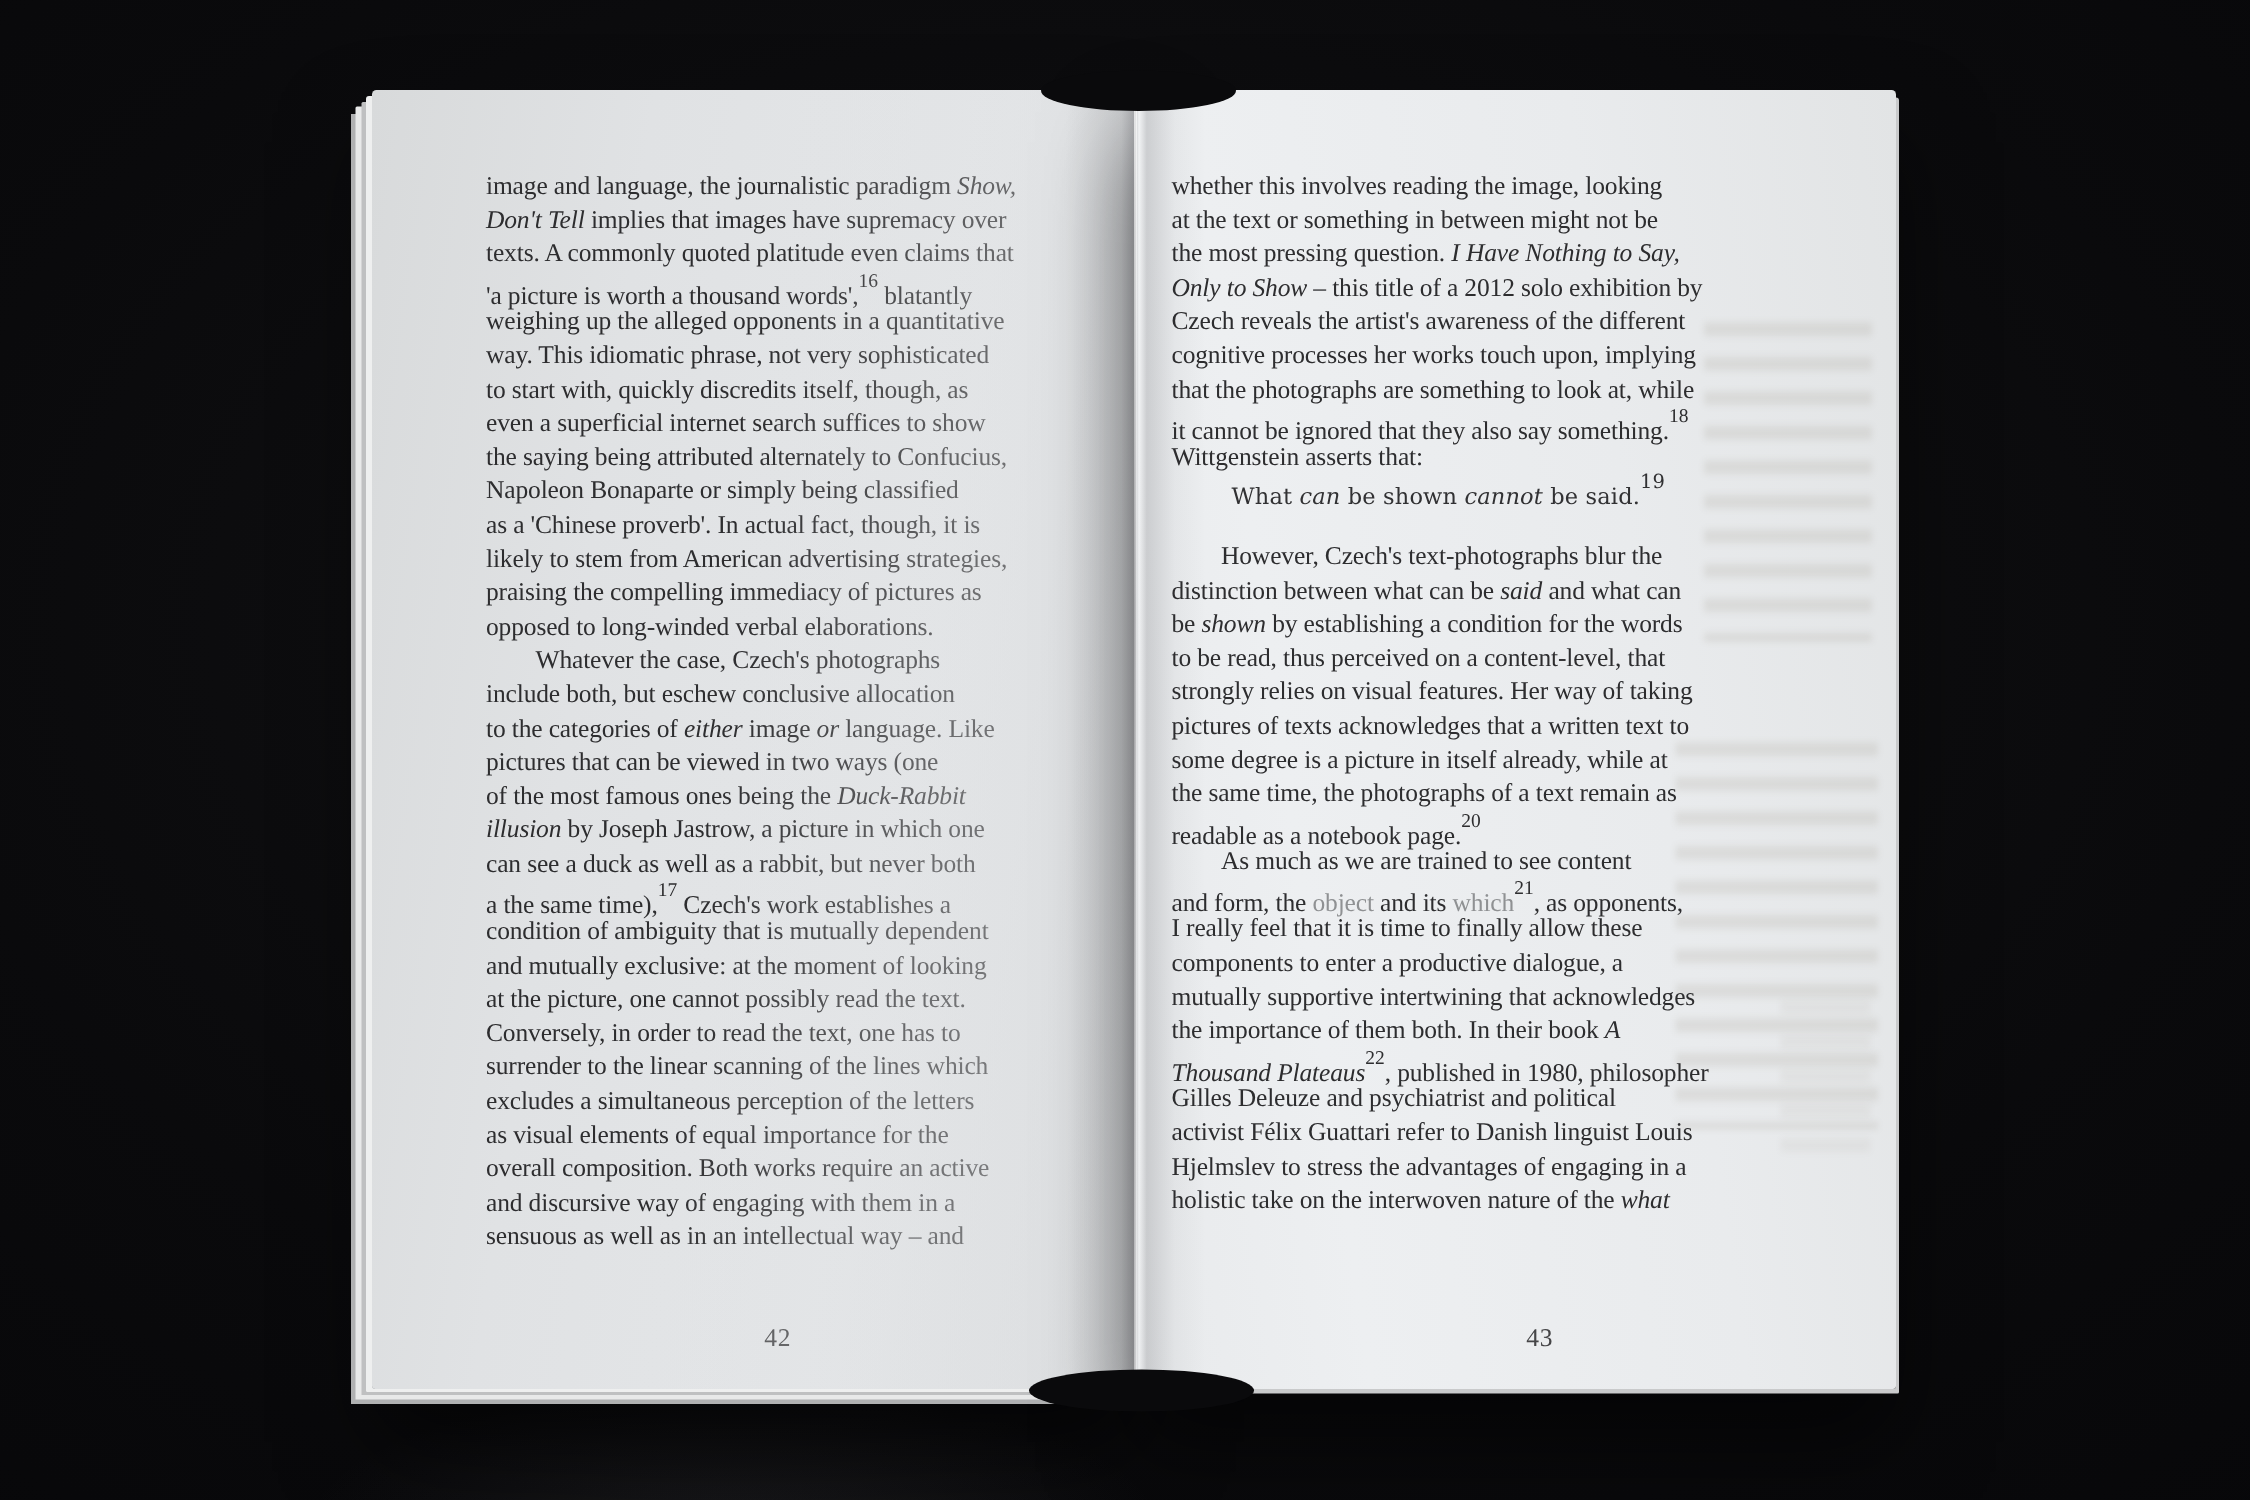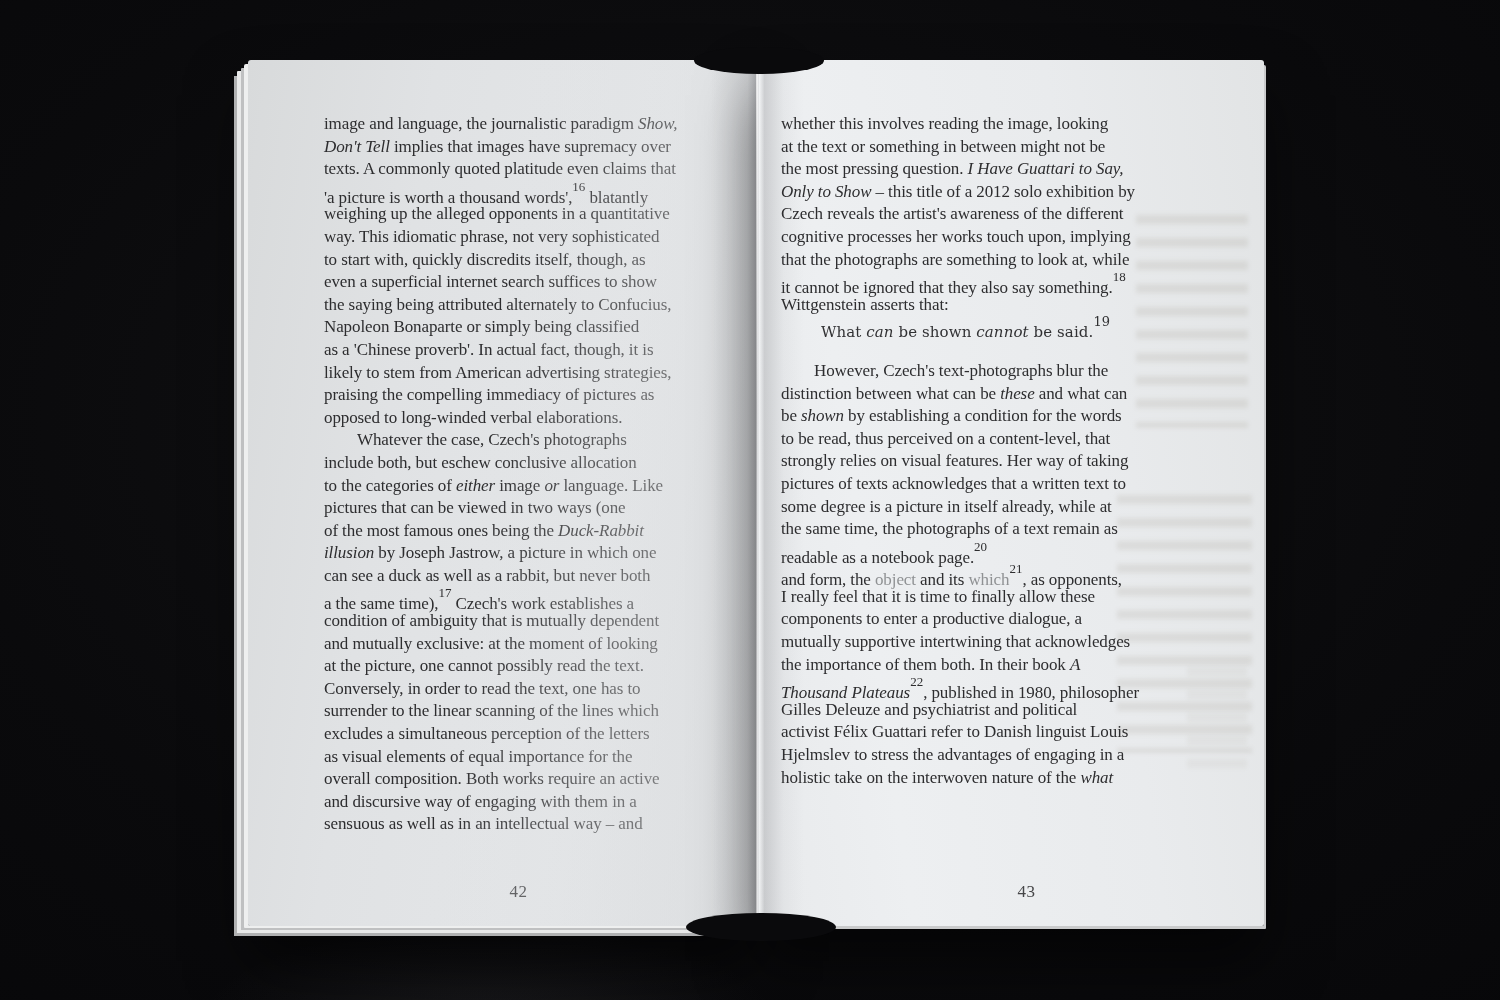--- a/index.html
+++ b/index.html
@@ -122,37 +122,38 @@
       <div class="fade-overlay"></div>
     </div>
 
     <div class="page right">
       <div class="ghost g1"></div>
       <div class="ghost g2"></div>
       <div class="ghost g3"></div>
       <div class="page-text">
           <div class="line">whether this involves reading the image, looking</div>
           <div class="line">at the text or something in between might not be</div>
-          <div class="line">the most pressing question. <em>I Have Guattari to Say,</em></div>
+          <div class="line">the most pressing question. <em>I Have Nothing to Say,</em></div>
           <div class="line"><em>Only to Show</em> – this title of a 2012 solo exhibition by</div>
           <div class="line">Czech reveals the artist's awareness of the different</div>
           <div class="line">cognitive processes her works touch upon, implying</div>
           <div class="line">that the photographs are something to look at, while</div>
           <div class="line">it cannot be ignored that they also say something.<sup>18</sup></div>
           <div class="line">Wittgenstein asserts that:</div>
           <div class="line quote">What <em>can</em> be shown <em>cannot</em> be said.<sup>19</sup></div>
           <div class="line indent">However, Czech's text-photographs blur the</div>
-          <div class="line">distinction between what can be <em>these</em> and what can</div>
+          <div class="line">distinction between what can be <em>said</em> and what can</div>
           <div class="line">be <em>shown</em> by establishing a condition for the words</div>
           <div class="line">to be read, thus perceived on a content-level, that</div>
           <div class="line">strongly relies on visual features. Her way of taking</div>
           <div class="line">pictures of texts acknowledges that a written text to</div>
           <div class="line">some degree is a picture in itself already, while at</div>
           <div class="line">the same time, the photographs of a text remain as</div>
           <div class="line">readable as a notebook page.<sup>20</sup></div>
+          <div class="line indent">As much as we are trained to see content</div>
           <div class="line">and form, the <span class="gray">object</span> and its <span class="gray">which</span><sup>21</sup>, as opponents,</div>
           <div class="line">I really feel that it is time to finally allow these</div>
           <div class="line">components to enter a productive dialogue, a</div>
           <div class="line">mutually supportive intertwining that acknowledges</div>
           <div class="line">the importance of them both. In their book <em>A</em></div>
           <div class="line"><em>Thousand Plateaus</em><sup>22</sup>, published in 1980, philosopher</div>
           <div class="line">Gilles Deleuze and psychiatrist and political</div>
           <div class="line">activist Félix Guattari refer to Danish linguist Louis</div>
           <div class="line">Hjelmslev to stress the advantages of engaging in a</div>
           <div class="line">holistic take on the interwoven nature of the <em>what</em></div>

